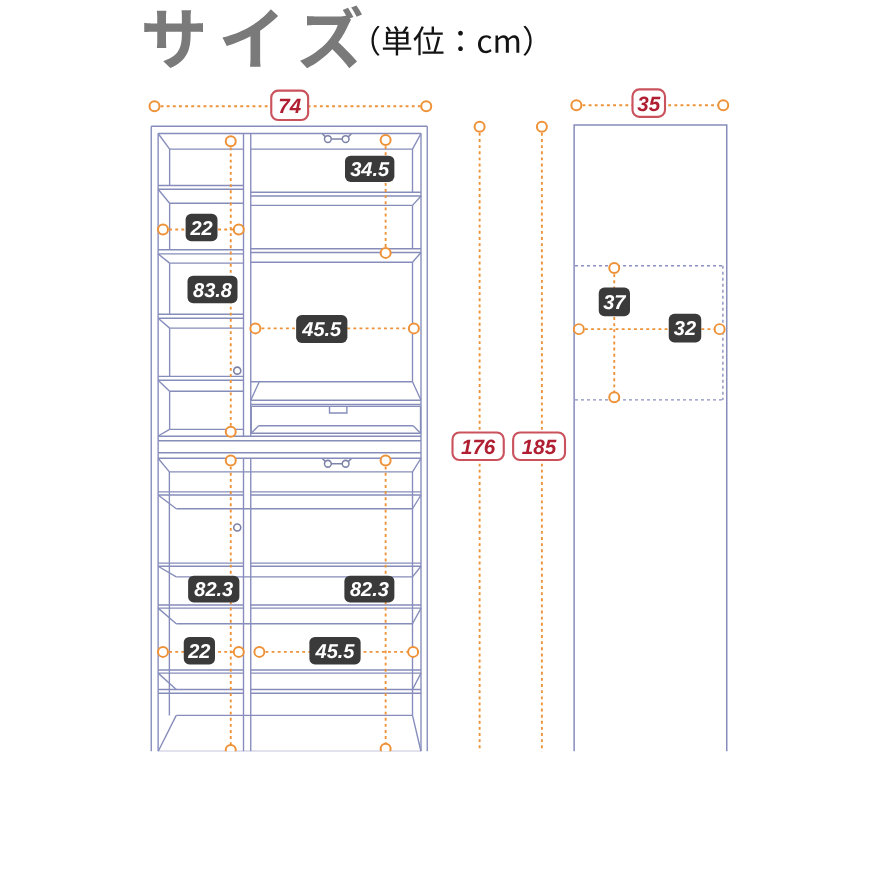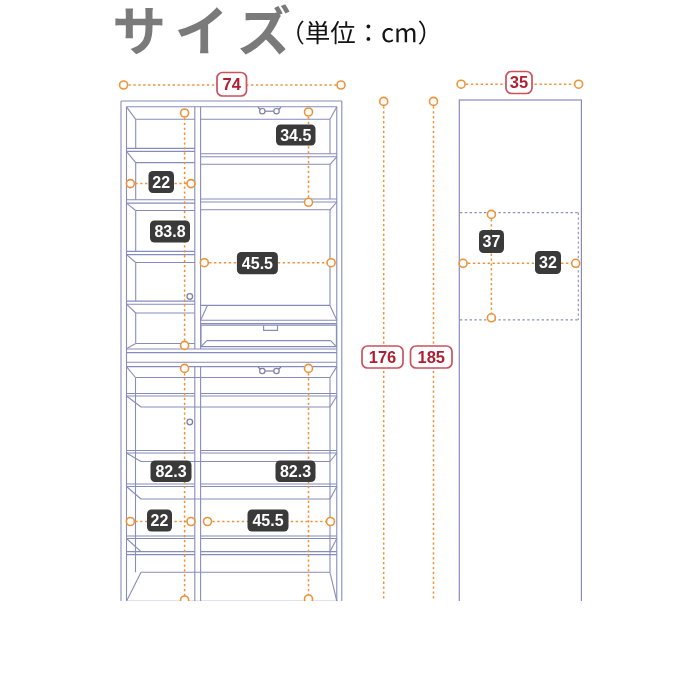--- a/index.html
+++ b/index.html
@@ -1,17 +1,17 @@
 <!DOCTYPE html>
 <html lang="ja"><head>
 <meta charset="utf-8">
 <title>サイズ</title>
 <style>
 html,body{margin:0;padding:0;background:#fff;}
-#stage{width:700px;height:601px;position:relative;}
+#stage{width:700px;height:601px;position:relative;font-style:italic;}
 </style>
 </head>
 <body>
 
 <div id="stage">
 <svg width="700" height="700" viewBox="0 0 700 700">
 
 <g>
 <path d="M115.4 18.2V25.6C116.6 25.5 118.5 25.3 121.2 25.3H125.8V32.7C125.8 35.1 125.6 37.2 125.5 38.3H133.0C133.0 37.2 132.8 35.0 132.8 32.7V25.3H145.5V27.4C145.5 40.6 141.0 45.3 130.6 48.9L136.3 54.3C149.3 48.6 152.5 40.5 152.5 27.1V25.3H156.5C159.4 25.3 161.3 25.4 162.4 25.5V18.4C161.0 18.6 159.4 18.7 156.5 18.7H152.5V13.1C152.5 10.9 152.8 9.2 152.9 8.1H145.2C145.4 9.2 145.5 10.9 145.5 13.1V18.7H132.8V13.4C132.8 11.3 133.0 9.6 133.1 8.6H125.5C125.6 10.2 125.8 11.8 125.8 13.4V18.7H121.2C118.5 18.7 116.3 18.4 115.4 18.2Z M178.0 30.0 181.4 36.8C188.0 34.8 194.9 31.9 200.4 29.0V46.2C200.4 48.6 200.2 52.0 200.0 53.3H208.5C208.2 51.9 208.1 48.6 208.1 46.2V24.5C213.3 21.0 218.4 16.8 222.5 12.8L216.7 7.3C213.2 11.5 207.1 16.9 201.5 20.3C195.6 24.0 187.7 27.5 178.0 30.0Z M285.2 4.3 280.9 6.0C282.4 8.0 284.2 11.2 285.3 13.4L289.6 11.6C288.6 9.7 286.6 6.3 285.2 4.3ZM280.9 15.7 279.7 14.8 282.7 13.5C281.8 11.6 279.8 8.2 278.4 6.1L274.2 7.9C275.1 9.4 276.2 11.2 277.1 13.0L276.5 12.5C275.4 12.9 273.3 13.1 270.9 13.1C268.5 13.1 254.7 13.1 251.9 13.1C250.3 13.1 247.1 13.0 245.6 12.8V20.4C246.7 20.3 249.7 20.0 251.9 20.0C254.3 20.0 268.0 20.0 270.2 20.0C269.0 23.8 265.7 29.2 262.2 33.2C257.1 38.8 248.8 45.4 240.1 48.6L245.7 54.5C253.0 51.0 260.2 45.4 265.9 39.4C270.9 44.2 275.9 49.8 279.4 54.6L285.6 49.2C282.4 45.4 275.9 38.5 270.6 33.8C274.2 29.0 277.2 23.3 279.0 19.1C279.5 18.0 280.5 16.4 280.9 15.7Z" fill="#7a7a7a"></path>
 </g>

